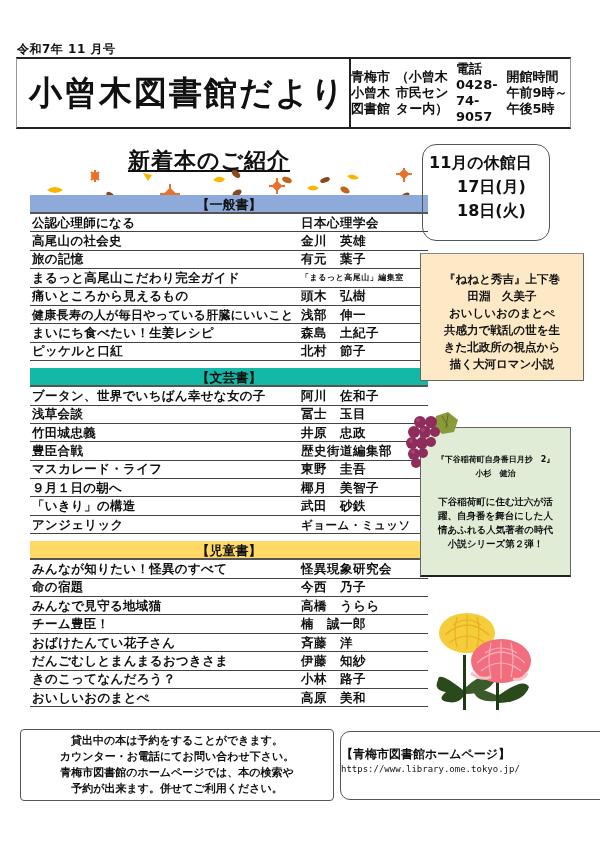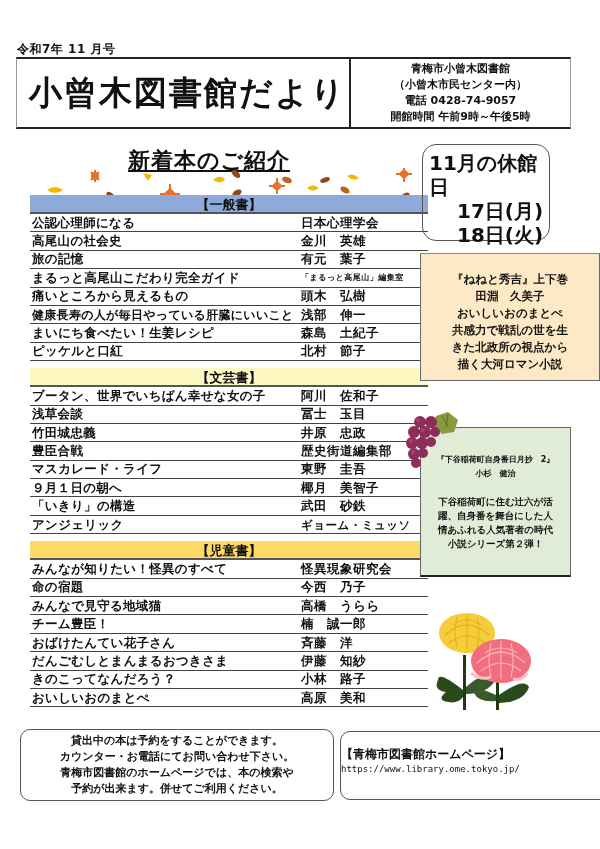--- a/index.html
+++ b/index.html
@@ -5,46 +5,46 @@
     * { margin:0; padding:0; box-sizing:border-box; }
     html, body { width:600px; height:849px; background:#ffffff; overflow:hidden; }
     body { position:relative; font-family:"DejaVu Sans", sans-serif; color:#111; font-weight:bold; }
 
     .issue { position:absolute; left:17px; top:41px; font-size:12px; letter-spacing:0.5px; }
 
     .masthead { position:absolute; left:16px; top:57px; width:555px; height:72px;
       border-top:2px solid #222; border-bottom:2px solid #222; border-left:1px solid #999; border-right:1px solid #999; display:flex; }
     .masthead .title-cell { width:334px; border-right:2px solid #222; display:flex; align-items:center; padding-left:12px; }
     .masthead .title { font-size:33px; letter-spacing:2px; font-weight:bold; }
-    .masthead .info { flex:1; display:flex; flex-direction:column; align-items:center; justify-content:center; font-size:11px; line-height:16px; }
+    .masthead .info { flex:1; display:flex; flex-direction:row; align-items:center; justify-content:center; font-size:13px; line-height:16px; }
 
     .section-title { position:absolute; left:128px; top:146px; font-size:22px; letter-spacing:1px;text-decoration:underline; }
 
     .leaves { position:absolute; left:15px; top:168px; width:400px; height:40px; pointer-events:none; }
 
     .books { position:absolute; left:30px; top:195px; width:398px; }
     .cat-header { height:19px; text-align:center; font-size:13px; line-height:19px; border-bottom:2px solid #555; }
     .row { display:flex; height:18.4px; border-bottom:1.5px solid #444; font-size:12.5px; line-height:18px; align-items:center; }
     .row .t { width:270px; padding-left:2px; white-space:nowrap; overflow:hidden; letter-spacing:0.3px; }
     .row .a { flex:1; padding-left:1px; white-space:nowrap; letter-spacing:0.5px; }
     .row .a.small { font-size:8px; }
     .spacer { height:7px; }
 
-    .closed-box { position:absolute; left:422px; top:144px; width:128px; height:97px; border:1.5px solid #555; border-radius:14px; padding:6px 0 0 6px; font-size:20px; line-height:24px; }
+    .closed-box { position:absolute; left:422px; top:144px; width:128px; height:97px; border:1.5px solid #555; border-radius:14px; padding:6px 0 0 6px; font-size:16px; line-height:24px; }
     .closed-box .d { padding-left:28px; }
 
-    .feature1 { position:absolute; left:420px; top:253px; width:180px; height:128px; background:#fde9c5; border:1.5px solid #666; border-top-color:#888; text-align:center; font-size:11.5px; line-height:17px; padding-top:17px; }
+    .feature1 { position:absolute; left:420px; top:253px; width:164px; height:128px; background:#fde9c5; border:1.5px solid #666; border-top-color:#888; text-align:center; font-size:11.5px; line-height:17px; padding-top:17px; }
     .feature2 { position:absolute; left:420px; top:427px; width:151px; height:150px; background:#e1ecd6; border:1.5px solid #666; border-bottom:2px solid #222; text-align:center; font-size:9.5px; line-height:14px; padding-top:25px; }
     .feature2 .title { font-size:8px; }
     .feature2 .gap { height:14px; }
 
     .grapes { position:absolute; left:402px; top:410px; width:60px; height:64px; }
     .mums { position:absolute; left:423px; top:595px; width:120px; height:120px; }
 
-    .notice { position:absolute; left:20px; top:729px; width:314px; height:72px; border:1.5px solid #555; border-radius:10px; text-align:center; font-size:11px; line-height:16px; padding-top:3px; }
+    .notice { position:absolute; left:20px; top:729px; width:314px; height:72px; border:1.5px solid #555; border-radius:4px; text-align:center; font-size:11px; line-height:16px; padding-top:3px; }
     .homepage { position:absolute; left:340px; top:731px; width:273px; height:69px; border:1.5px solid #555; border-radius:10px; text-align:left; padding-top:14px; }
     .homepage .h { font-size:12px; line-height:16px; }
     .homepage .url { font-family:"DejaVu Sans Mono", monospace; font-weight:normal; font-size:9px; line-height:14px; }
   </style>
 </head>
 <body>
 
 <div class="issue">令和7年 11 月号</div>
 
 <div class="masthead">
@@ -111,21 +111,21 @@
   <div class="row">
       <span class="t">まいにち食べたい！生姜レシピ</span>
       <span class="a">森島　土紀子</span>
     </div>
   <div class="row">
       <span class="t">ピッケルと口紅</span>
       <span class="a">北村　節子</span>
     </div>
   <div class="spacer"></div>
 
-  <div class="cat-header" style="background:#fef9c3">【文芸書】</div>
+  <div class="cat-header" style="background:#14b8a6">【文芸書】</div>
   <div class="row">
       <span class="t">ブータン、世界でいちばん幸せな女の子</span>
       <span class="a">阿川　佐和子</span>
     </div>
   <div class="row">
       <span class="t">浅草会談</span>
       <span class="a">冨士　玉目</span>
     </div>
   <div class="row">
       <span class="t">竹田城忠義</span>

